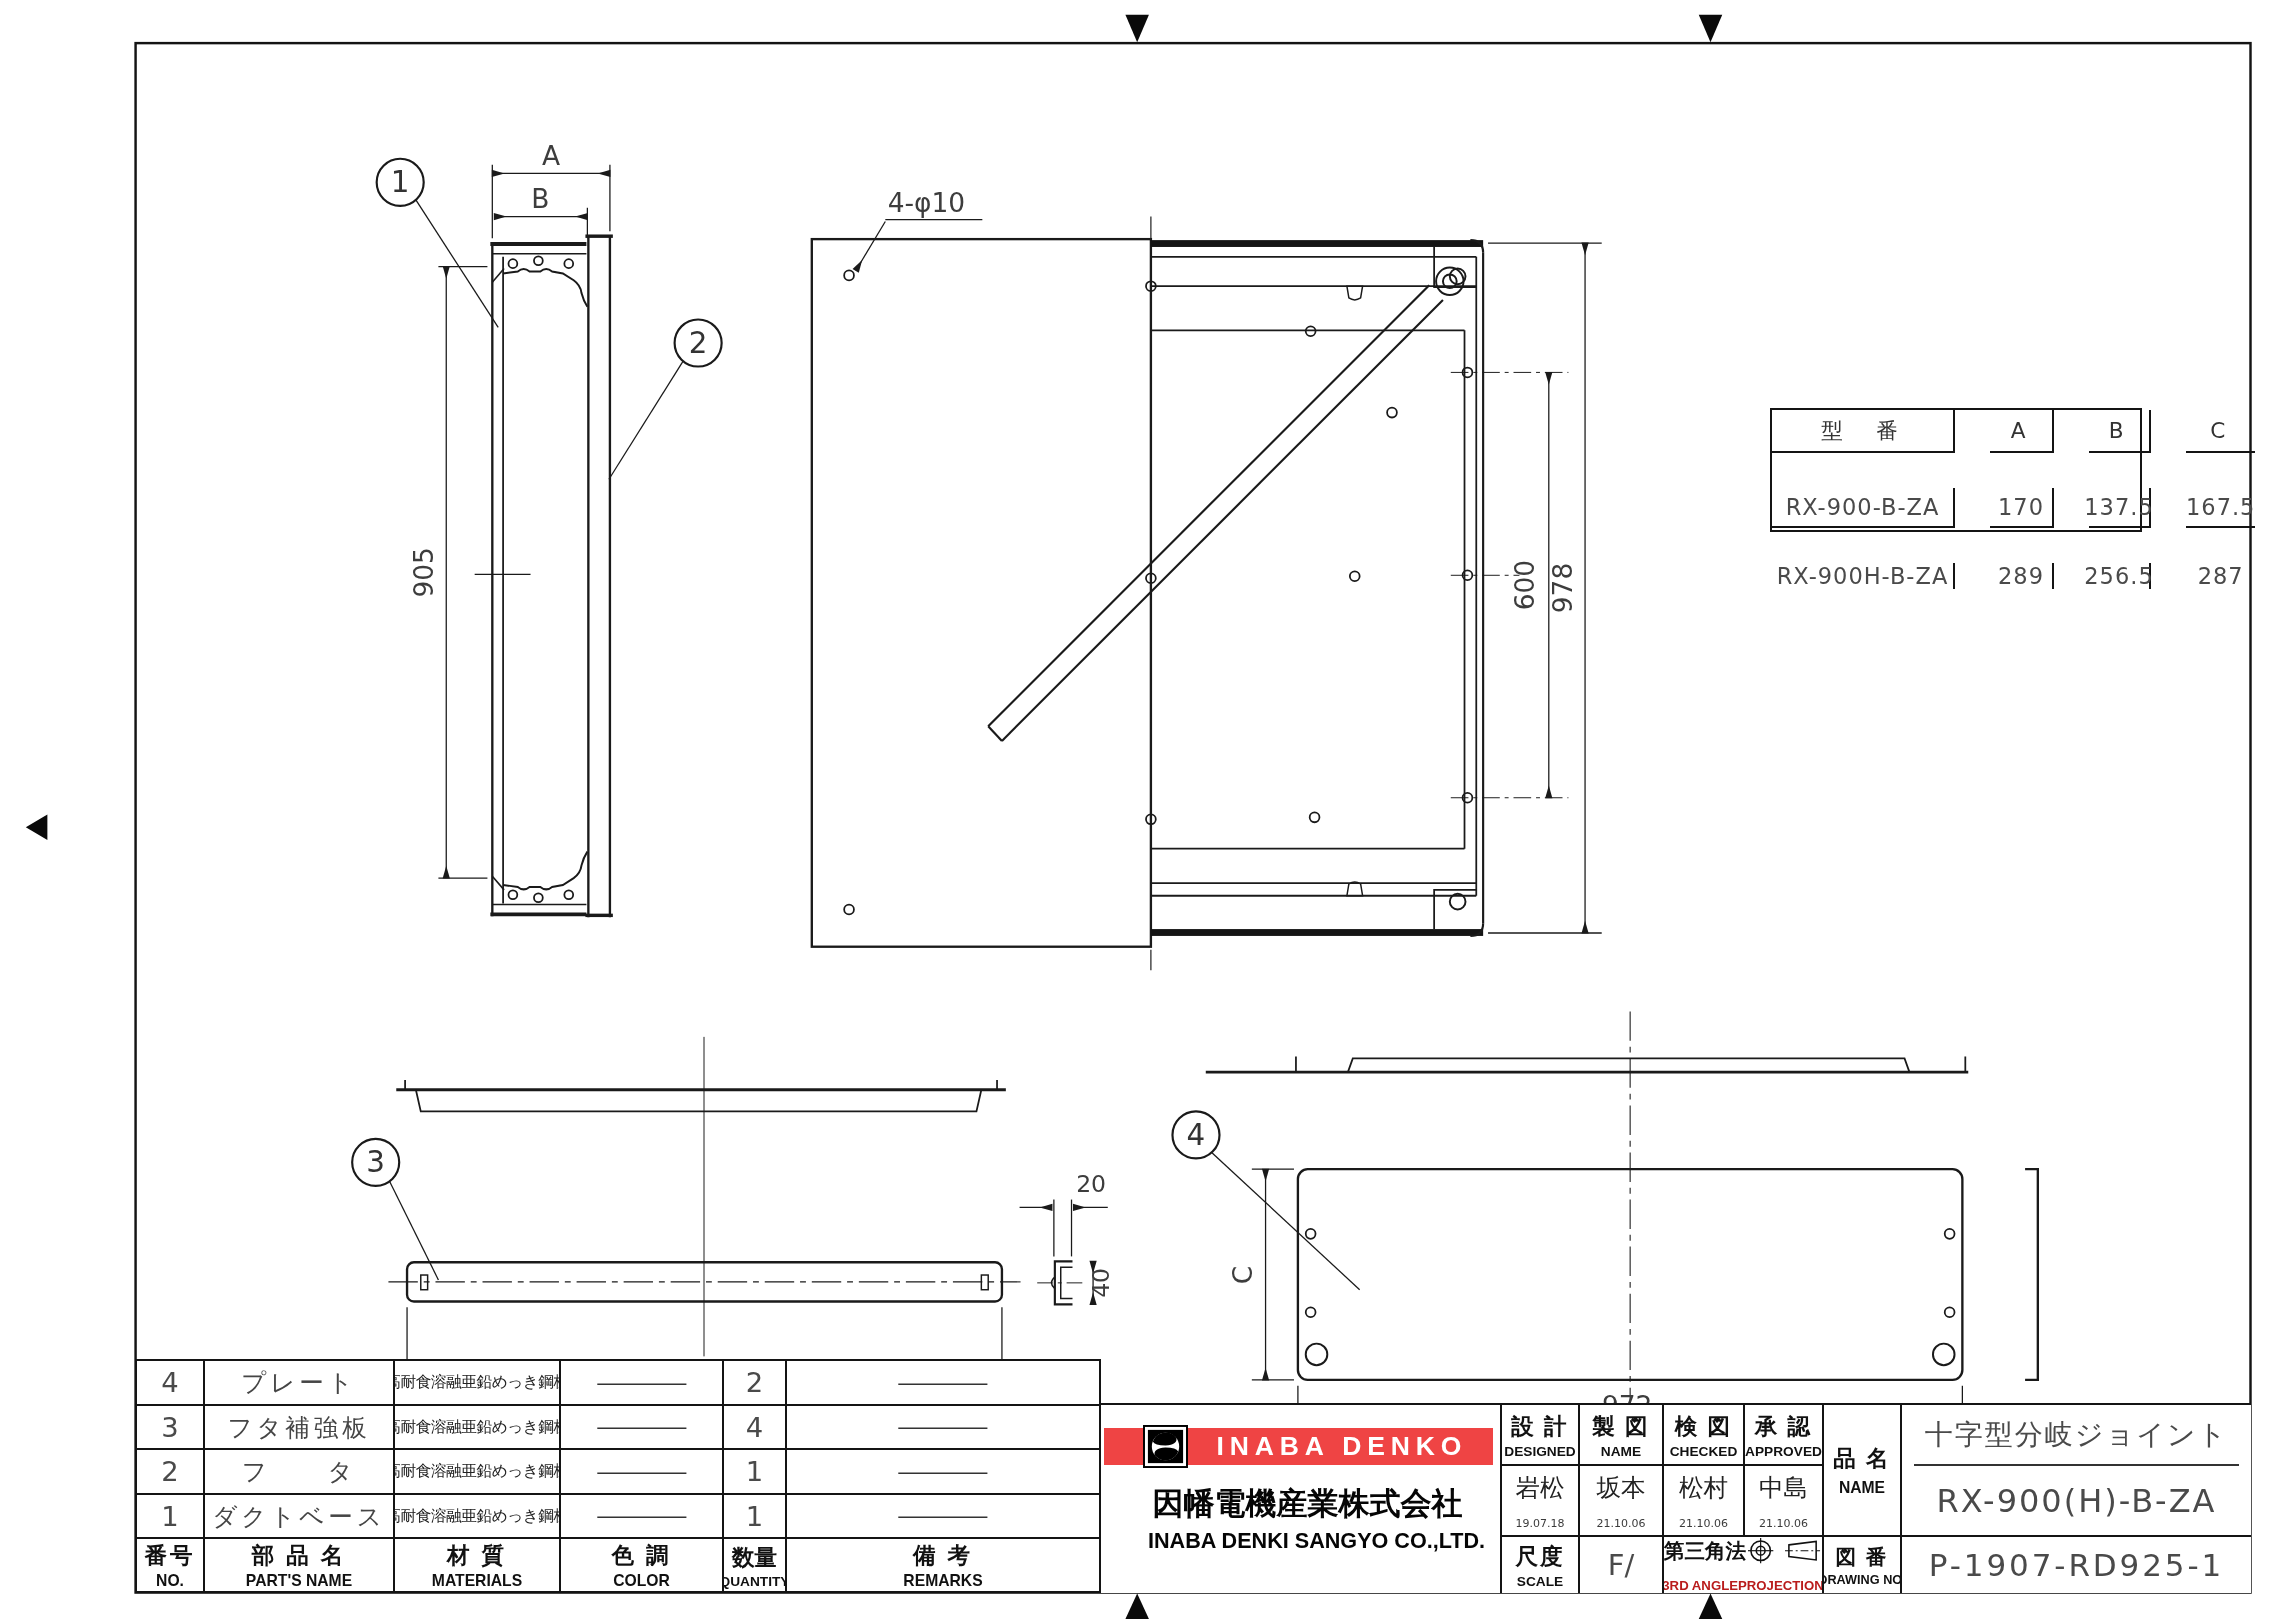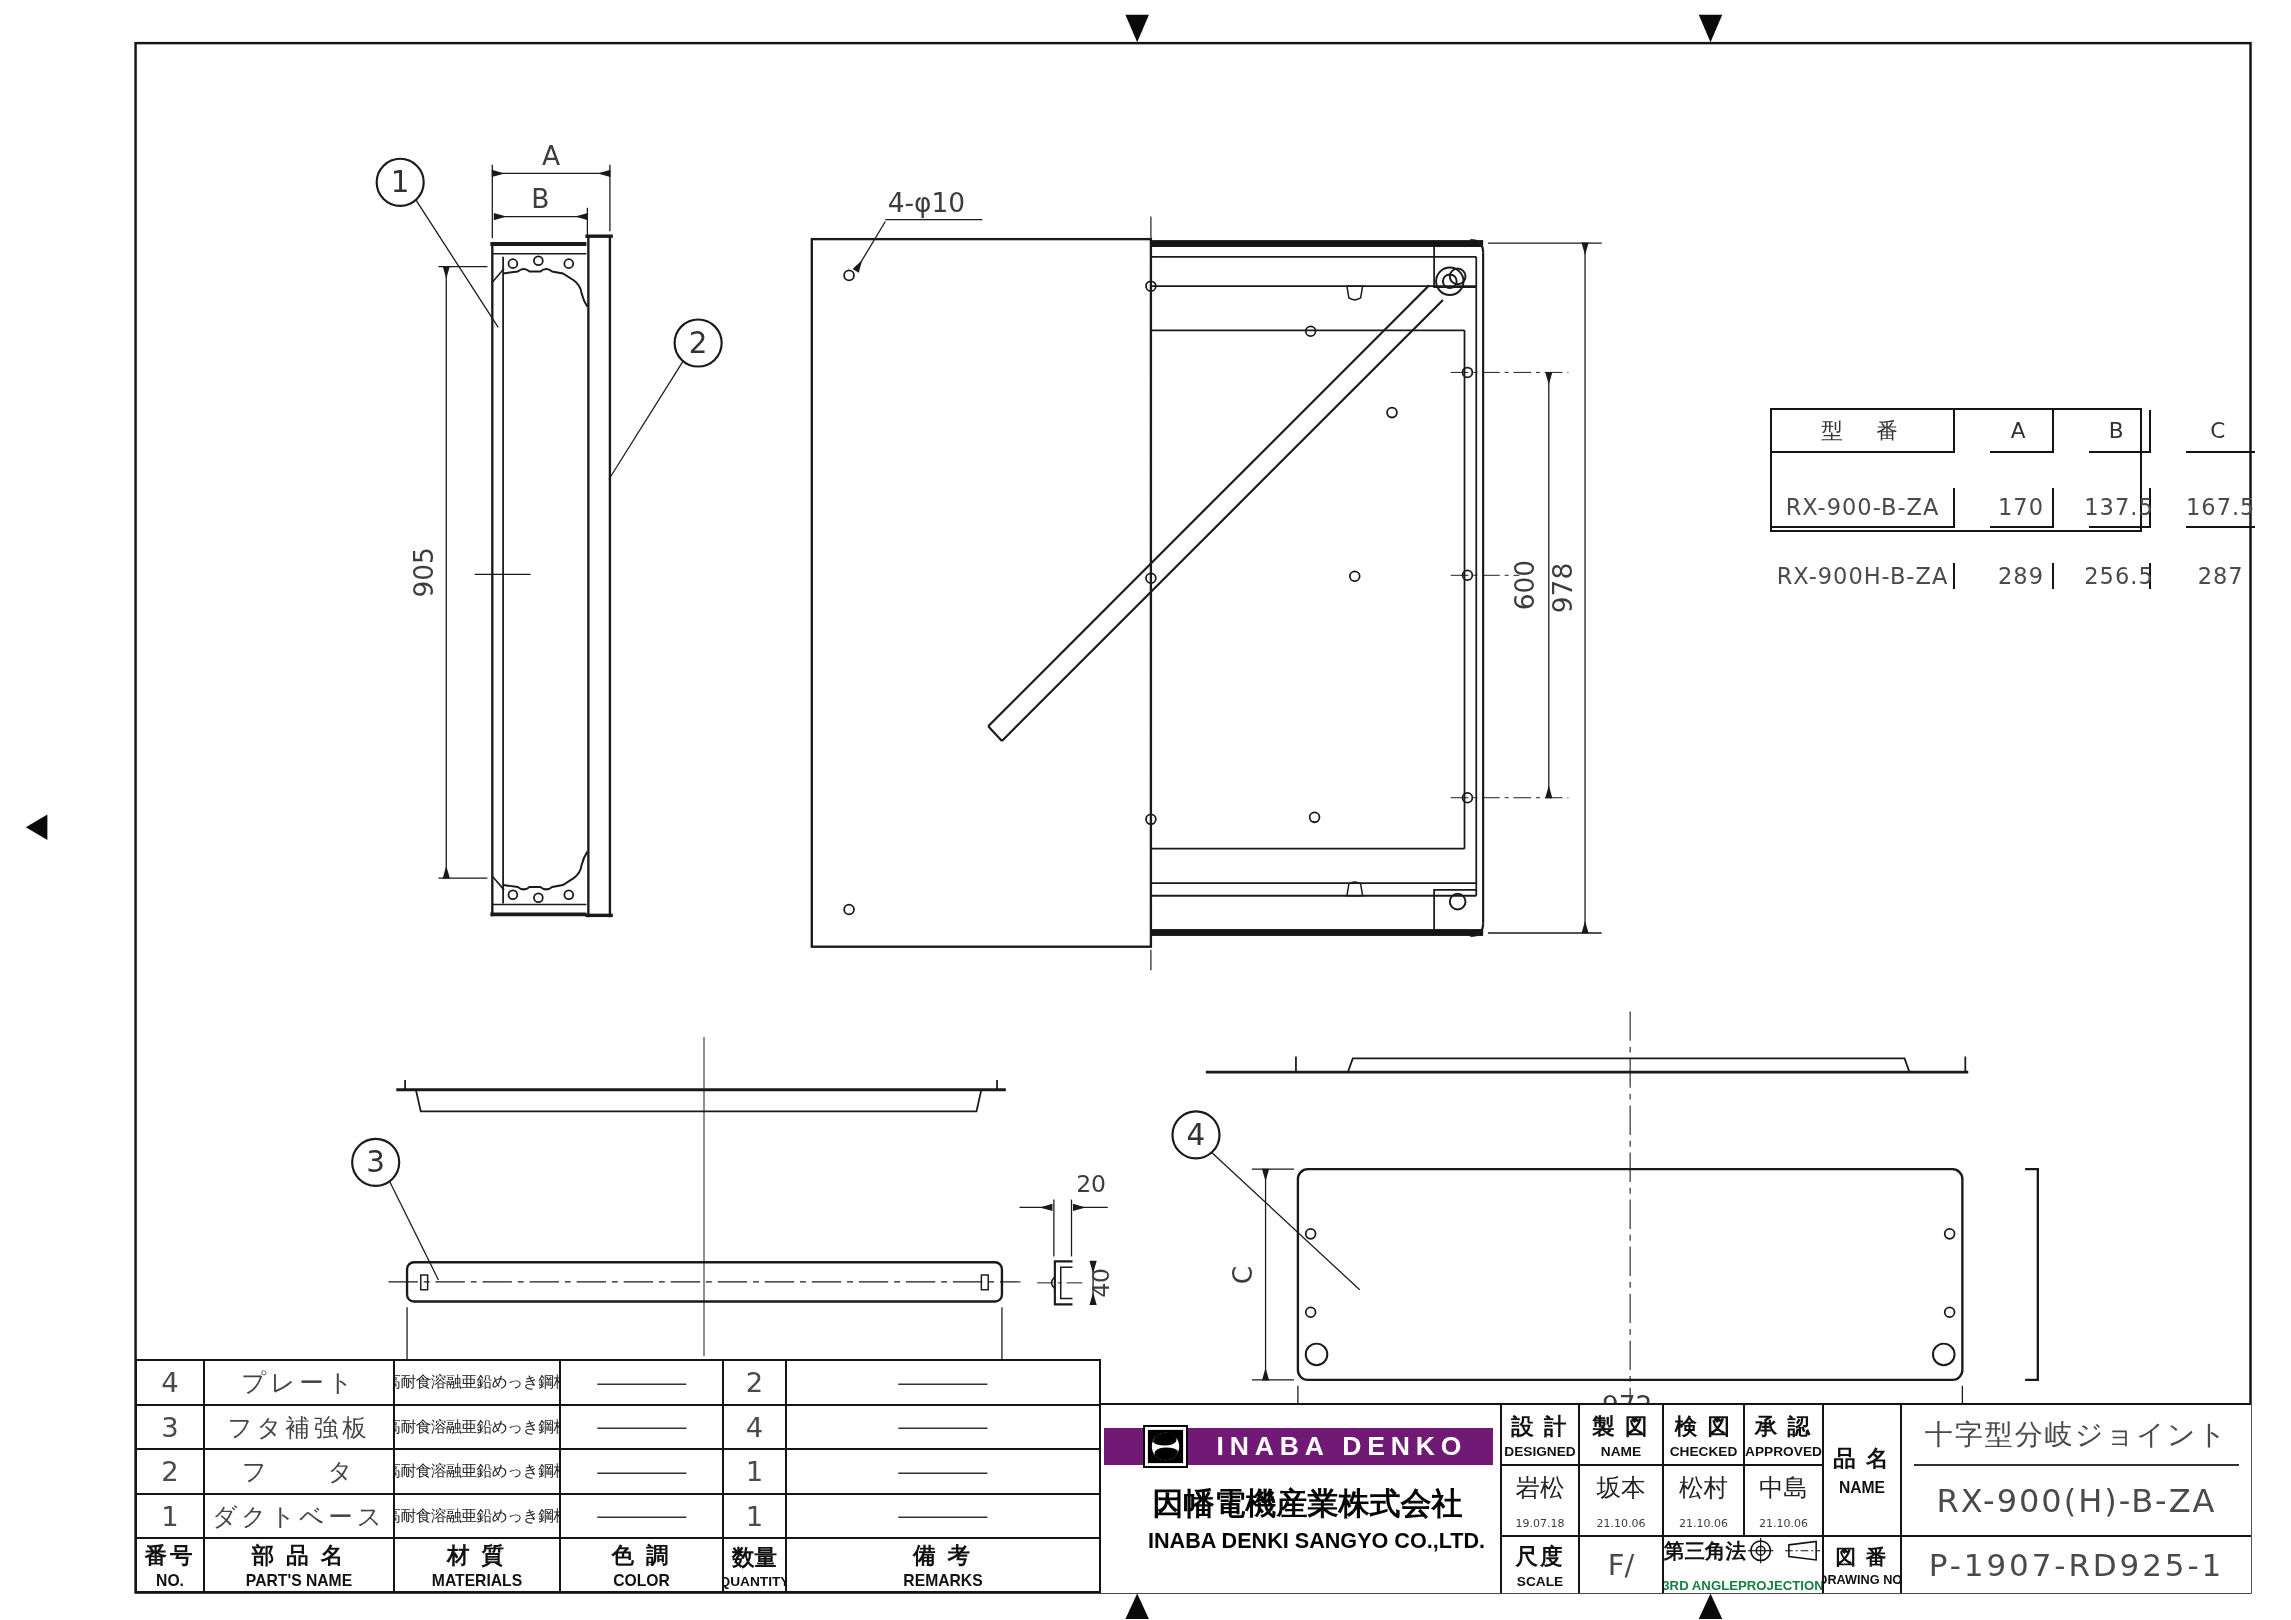--- a/index.html
+++ b/index.html
@@ -33,21 +33,21 @@
   .pt-no{font-family:"DejaVu Sans",sans-serif;font-size:27.4px;color:#4a4a4a;}
   .pt-name{font-family:"DejaVu Sans",sans-serif;font-size:24.5px;color:#454545;letter-spacing:3.9px;white-space:nowrap;}
   .pt-mat{font-family:"Liberation Sans",sans-serif;font-size:15.7px;color:#222;letter-spacing:-0.5px;white-space:nowrap;}
   .dash{display:inline-block;font-family:"DejaVu Sans",sans-serif;font-size:23.5px;color:#333;transform:scaleX(4.2);}
   .jp-h{font-size:22.5px;font-weight:bold;color:#111;letter-spacing:2.9px;white-space:nowrap;}
   .en-h{font-size:15.7px;font-weight:bold;color:#111;white-space:nowrap;margin-top:1px;}
 
   
   #company-block{position:absolute;left:1101px;top:1403px;width:399px;height:190px;
     border-top:2.9px solid #141414;box-sizing:border-box;background:#fff;}
-  #banner{position:absolute;left:2.9px;top:22.5px;width:389px;height:37px;background:#701a75;}
+  #banner{position:absolute;left:2.9px;top:22.5px;width:389px;height:37px;background:#ef4444;}
   #logo-box{position:absolute;left:39px;top:-2.9px;width:45px;height:43px;}
   #brand{position:absolute;left:93px;right:5.9px;top:3.9px;text-align:center;color:#fff;
     font-weight:bold;font-size:26.5px;letter-spacing:5.9px;white-space:nowrap;}
   #co-jp{position:absolute;left:45px;top:78px;width:323px;text-align:center;font-weight:bold;
     font-size:31px;color:#050505;white-space:nowrap;letter-spacing:0px;}
   #co-en{position:absolute;left:47px;top:123px;width:323px;text-align:center;font-weight:bold;
     font-size:21.6px;color:#050505;white-space:nowrap;}
 
   
   #title-table{position:absolute;left:1500px;top:1403px;width:751px;height:190px;
@@ -60,21 +60,21 @@
   .tb-jp{font-size:22.5px;font-weight:bold;color:#111;letter-spacing:2px;white-space:nowrap;}
   .tb-en{font-size:13.7px;font-weight:bold;color:#111;white-space:nowrap;margin-top:2px;}
   .tb-name{font-family:"Liberation Sans",sans-serif;font-size:24.5px;color:#222;white-space:nowrap;}
   .tb-date{font-family:"DejaVu Sans",sans-serif;font-size:11px;color:#3b3b3b;white-space:nowrap;margin-top:13.7px;}
   .prod-name{font-family:"DejaVu Sans",sans-serif;font-size:28px;color:#4a4a4a;letter-spacing:2px;white-space:nowrap;}
   .prod-model{font-family:"DejaVu Sans",sans-serif;font-size:32px;color:#4a4a4a;letter-spacing:2px;white-space:nowrap;}
   .dwg-no{font-family:"DejaVu Sans",sans-serif;font-size:31px;color:#4a4a4a;letter-spacing:2.9px;white-space:nowrap;}
   .scale-val{font-family:"DejaVu Sans",sans-serif;font-size:29px;color:#4a4a4a;}
   .proj-row{display:flex;align-items:center;gap:2px;}
   .proj-jp{font-size:20.6px;font-weight:bold;color:#111;white-space:nowrap;}
-  .proj-en{font-size:13.2px;font-weight:bold;color:#15803d;white-space:nowrap;margin-top:13px;}
+  .proj-en{font-size:13.2px;font-weight:bold;color:#b91c1c;white-space:nowrap;margin-top:13px;}
   .divline{height:2px;background:#333;margin:0 11.8px;align-self:stretch;}
 </style>
 </head>
 <body>
 
 <div class="canvas">
 
   <svg width="2292" height="1620" viewBox="0 0 2338 1653" style="position:absolute;left:0;top:0;">
     <defs>
       <marker id="ah" markerWidth="14" markerHeight="9" refX="13" refY="4.5" orient="auto-start-reverse" markerUnits="userSpaceOnUse">

